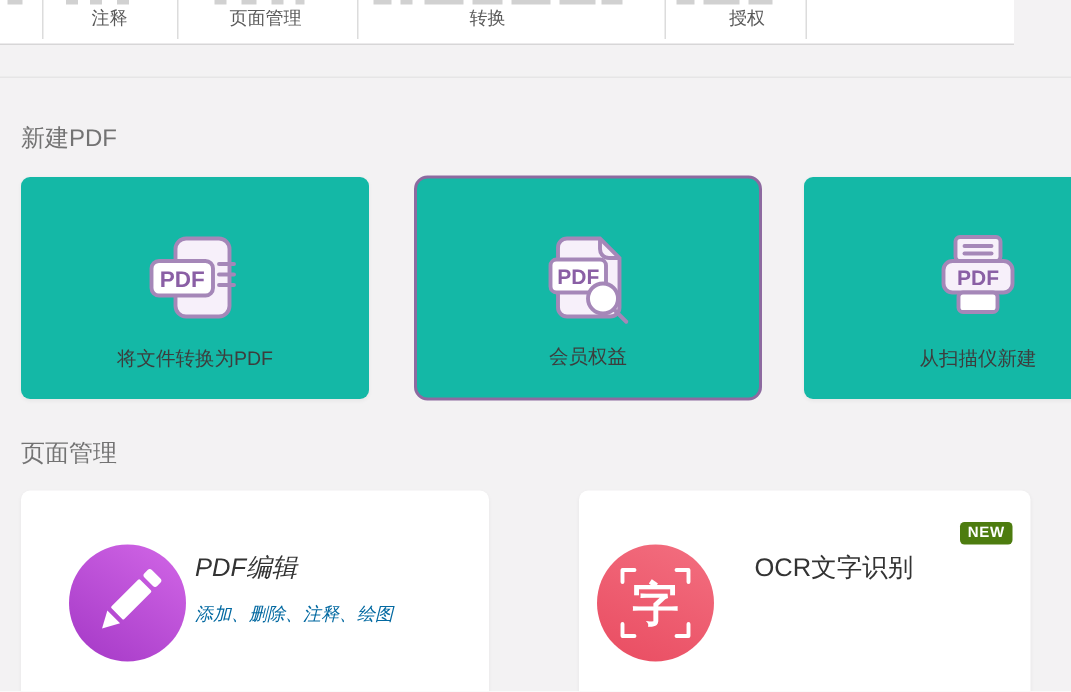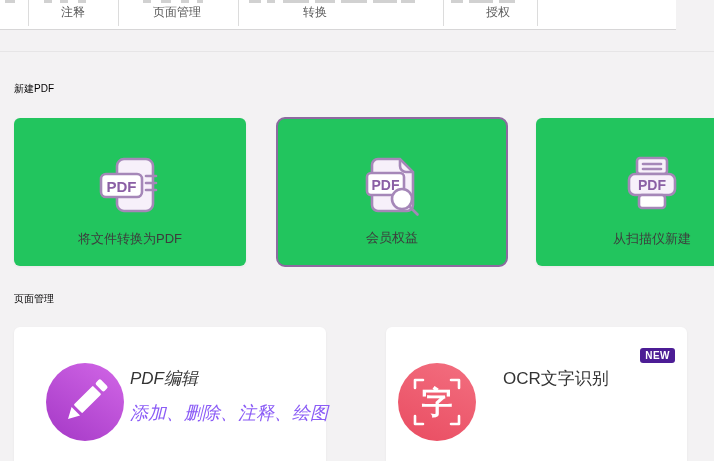--- a/index.html
+++ b/index.html
@@ -6,63 +6,63 @@
   body{font-family:"Liberation Sans","DejaVu Sans",sans-serif;}
   #screen{position:relative;width:714px;height:461px;background:#f3f2f3;overflow:hidden;}
 
   
   #toolbar{position:absolute;left:0;top:0;width:676px;height:29px;background:#ffffff;border-bottom:1px solid #d7d6d7;}
   .tb-divider{position:absolute;top:0;width:1px;height:26px;background:#dcdcdc;}
   .tb-tab{position:absolute;top:4px;transform:translateX(-50%);font-size:12px;color:#5a5a5a;white-space:nowrap;cursor:default;}
   .frag{position:absolute;top:0;height:3px;background:#c6c5c6;opacity:.8;}
   #ribbon-edge{position:absolute;left:0;top:51px;width:714px;height:1px;background:#e6e5e6;}
 
-  .section-title{position:absolute;left:14px;font-size:10px;color:#000000;}
+  .section-title{position:absolute;left:14px;font-size:16px;color:#737373;}
   #title-newpdf{top:82px;}
   #title-member{top:292px;}
 
   
-  .card{position:absolute;background:#22c55e;border-radius:6px;box-shadow:0 1px 3px rgba(0,0,0,.05);cursor:pointer;}
+  .card{position:absolute;background:#14b8a6;border-radius:6px;box-shadow:0 1px 3px rgba(0,0,0,.05);cursor:pointer;}
   .card1{left:14px;top:118px;width:232px;height:148px;}
   .card2{left:276px;top:117px;width:232px;height:150px;border:2px solid #8d6aa0;border-radius:9px;box-sizing:border-box;box-shadow:none;}
   .card3{left:536px;top:118px;width:232px;height:148px;}
   .card-icon{position:absolute;left:50%;transform:translateX(-50%);top:36px;}
   .card2 .card-icon{top:35px;}
   .card-label{position:absolute;left:0;top:112px;width:100%;text-align:center;font-size:13px;color:#3d3d3d;}
   .card2 .card-label{top:110px;}
 
   
   .mcard{position:absolute;top:327px;height:142px;background:#fff;border-radius:6px;box-shadow:0 1px 3px rgba(0,0,0,.05);cursor:pointer;}
   .mcardA{left:14px;width:312px;}
   .mcardB{left:386px;width:301px;}
   .mcircle{position:absolute;width:78px;height:78px;border-radius:50%;top:36px;}
   .mcircleA{left:32px;background:linear-gradient(215deg,#d267e7 0%,#a438c6 100%);}
   .mcircleB{left:12px;background:linear-gradient(205deg,#f36f80 0%,#e94c61 100%);}
   .mtitle{position:absolute;top:40px;font-size:17px;color:#333;white-space:nowrap;}
-  .msub{position:absolute;top:74px;font-size:18px;color:#8b5cf6;white-space:nowrap;}
+  .msub{position:absolute;top:74px;font-size:12px;color:#0369a1;white-space:nowrap;}
   .mcardA .mtitle,.mcardA .msub{left:116px;font-style:italic;}
   .mcardB .mtitle,.mcardB .msub{left:95px;margin-left:22px;}
-  .badge{position:absolute;top:21px;right:12px;background:#4c1d95;color:#fff;font-size:10px;font-weight:bold;padding:2px 5px;border-radius:3px;letter-spacing:.5px;}
+  .badge{position:absolute;top:21px;right:12px;background:#4d7c0f;color:#fff;font-size:10px;font-weight:bold;padding:2px 5px;border-radius:3px;letter-spacing:.5px;}
 
   svg text{font-family:"Liberation Sans","DejaVu Sans",sans-serif;}
 </style>
 </head>
 <body>
 
 <div id="screen">
 
   <div id="toolbar">
     <div class="tb-divider" style="left:28px"></div>
     <div class="tb-divider" style="left:118px"></div>
     <div class="tb-divider" style="left:238px"></div>
     <div class="tb-divider" style="left:443px"></div>
     <div class="tb-divider" style="left:537px"></div>
     <span class="tb-tab" style="left:73px">注释</span>
     <span class="tb-tab" style="left:177px">页面管理</span>
-    <span class="tb-tab" style="left:315px">转换</span>
+    <span class="tb-tab" style="left:325px">转换</span>
     <span class="tb-tab" style="left:498px">授权</span>
   <div class="frag" style="left: 5px; width: 10px;"></div>
       <div class="frag" style="left: 44px; width: 8px;"></div>
       <div class="frag" style="left: 60px; width: 8px;"></div>
       <div class="frag" style="left: 78px; width: 8px;"></div>
       <div class="frag" style="left: 143px; width: 8px;"></div>
       <div class="frag" style="left: 161px; width: 10px;"></div>
       <div class="frag" style="left: 181px; width: 8px;"></div>
       <div class="frag" style="left: 197px; width: 6px;"></div>
       <div class="frag" style="left: 249px; width: 12px;"></div>

